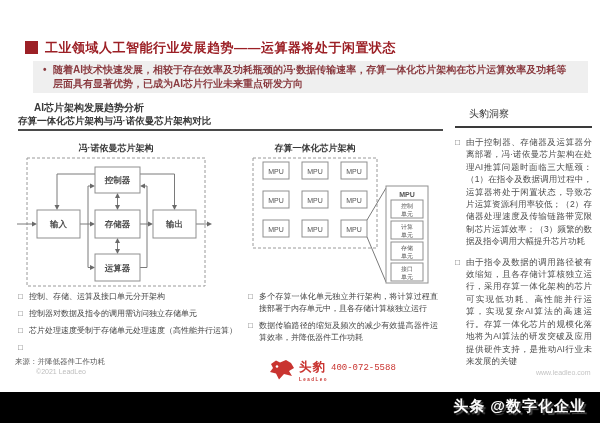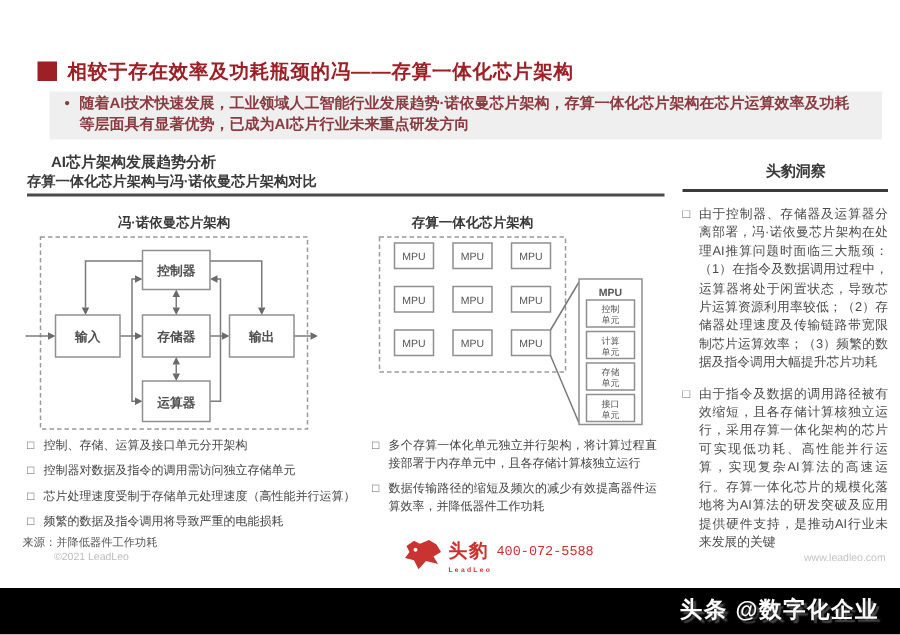--- a/index.html
+++ b/index.html
@@ -35,21 +35,21 @@
   
   .blist{position:absolute;font-size:8px;color:#454545;}
   .blist .item{display:flex;margin-bottom:5px;line-height:12px;}
   .blist .bm{flex:0 0 11px;color:#666;}
   .blist-left{left:18px;top:291px;width:226px;}
   .blist-right{left:248px;top:291px;width:190px;}
   .blist-right .item .bt{text-align:justify;}
 
   
   .sidebar{position:absolute;left:455px;top:107px;width:137px;}
-  .sidebar-heading{margin-left:14px;font-size:10px;font-weight:700;color:#3a3a3a;text-align:center;}
+  .sidebar-heading{margin-left:14px;font-size:10px;font-weight:400;color:#3a3a3a;}
   .sidebar-rule{margin-top:5px;height:2px;background:#3a3a3a;}
   .sidebar .item{display:flex;margin-top:8px;font-size:8.5px;line-height:12.4px;color:#4c4c4c;}
   .sidebar .bm{flex:0 0 11px;color:#666;}
   .sidebar .bt{flex:1;text-align:justify;}
 
   
   .src-line{position:absolute;left:15px;top:357px;font-size:7.5px;color:#555;}
   .copyright{position:absolute;left:36px;top:368px;font-size:7px;color:#bdbdbd;}
   .logo-icon{position:absolute;left:268px;top:359px;width:28px;height:22px;}
   .brand{position:absolute;left:299px;top:359px;color:#c93430;}
@@ -63,24 +63,24 @@
   .wm-bar{position:absolute;left:0;top:392px;width:600px;height:42px;background:#000;}
   .wm-text{position:absolute;right:14px;top:5px;font-size:15px;font-weight:700;color:#fbfbfb;
            text-shadow:2px 2px 1px #4a4a4a;letter-spacing:1px;}
 </style>
 </head>
 <body>
 
 <div class="page">
 
   <div class="title-square"></div>
-  <div class="page-title">相较于存在效率及功耗瓶颈的冯——存算一体化芯片架构</div>
+  <div class="page-title">工业领域人工智能行业发展趋势——运算器将处于闲置状态</div>
   <div class="summary-box">
     <span class="marker">•</span>
-    <span class="txt">随着AI技术快速发展，工业领域人工智能行业发展趋势·诺依曼芯片架构，存算一体化芯片架构在芯片运算效率及功耗等层面具有显著优势，已成为AI芯片行业未来重点研发方向</span>
+    <span class="txt">随着AI技术快速发展，相较于存在效率及功耗瓶颈的冯·数据传输速率，存算一体化芯片架构在芯片运算效率及功耗等层面具有显著优势，已成为AI芯片行业未来重点研发方向</span>
   </div>
 
   <div class="section-heading">AI芯片架构发展趋势分析</div>
   <div class="section-subheading">存算一体化芯片架构与冯·诺依曼芯片架构对比</div>
   <div class="main-rule"></div>
 
   <svg class="diag" style="left:15px;top:138px;" width="215" height="152" viewBox="0 0 215 152">
     <text class="ttl" x="101" y="13" text-anchor="middle">冯·诺依曼芯片架构</text>
     <rect class="dash" x="12" y="20" width="178" height="128"></rect>
 
@@ -177,21 +177,20 @@
     <div class="item">
       <span class="bm">□</span>
       <span class="bt">控制器对数据及指令的调用需访问独立存储单元</span>
       </div>
     <div class="item">
       <span class="bm">□</span>
       <span class="bt">芯片处理速度受制于存储单元处理速度（高性能并行运算）</span>
       </div>
     <div class="item">
       <span class="bm">□</span>
-      <span class="bt">频繁的数据及指令调用将导致严重的电能损耗</span>
       </div>
   </div>
 
   <div class="blist blist-right">
     <div class="item">
       <span class="bm">□</span>
       <span class="bt">多个存算一体化单元独立并行架构，将计算过程直接部署于内存单元中，且各存储计算核独立运行</span>
       </div>
     <div class="item">
       <span class="bm">□</span>

